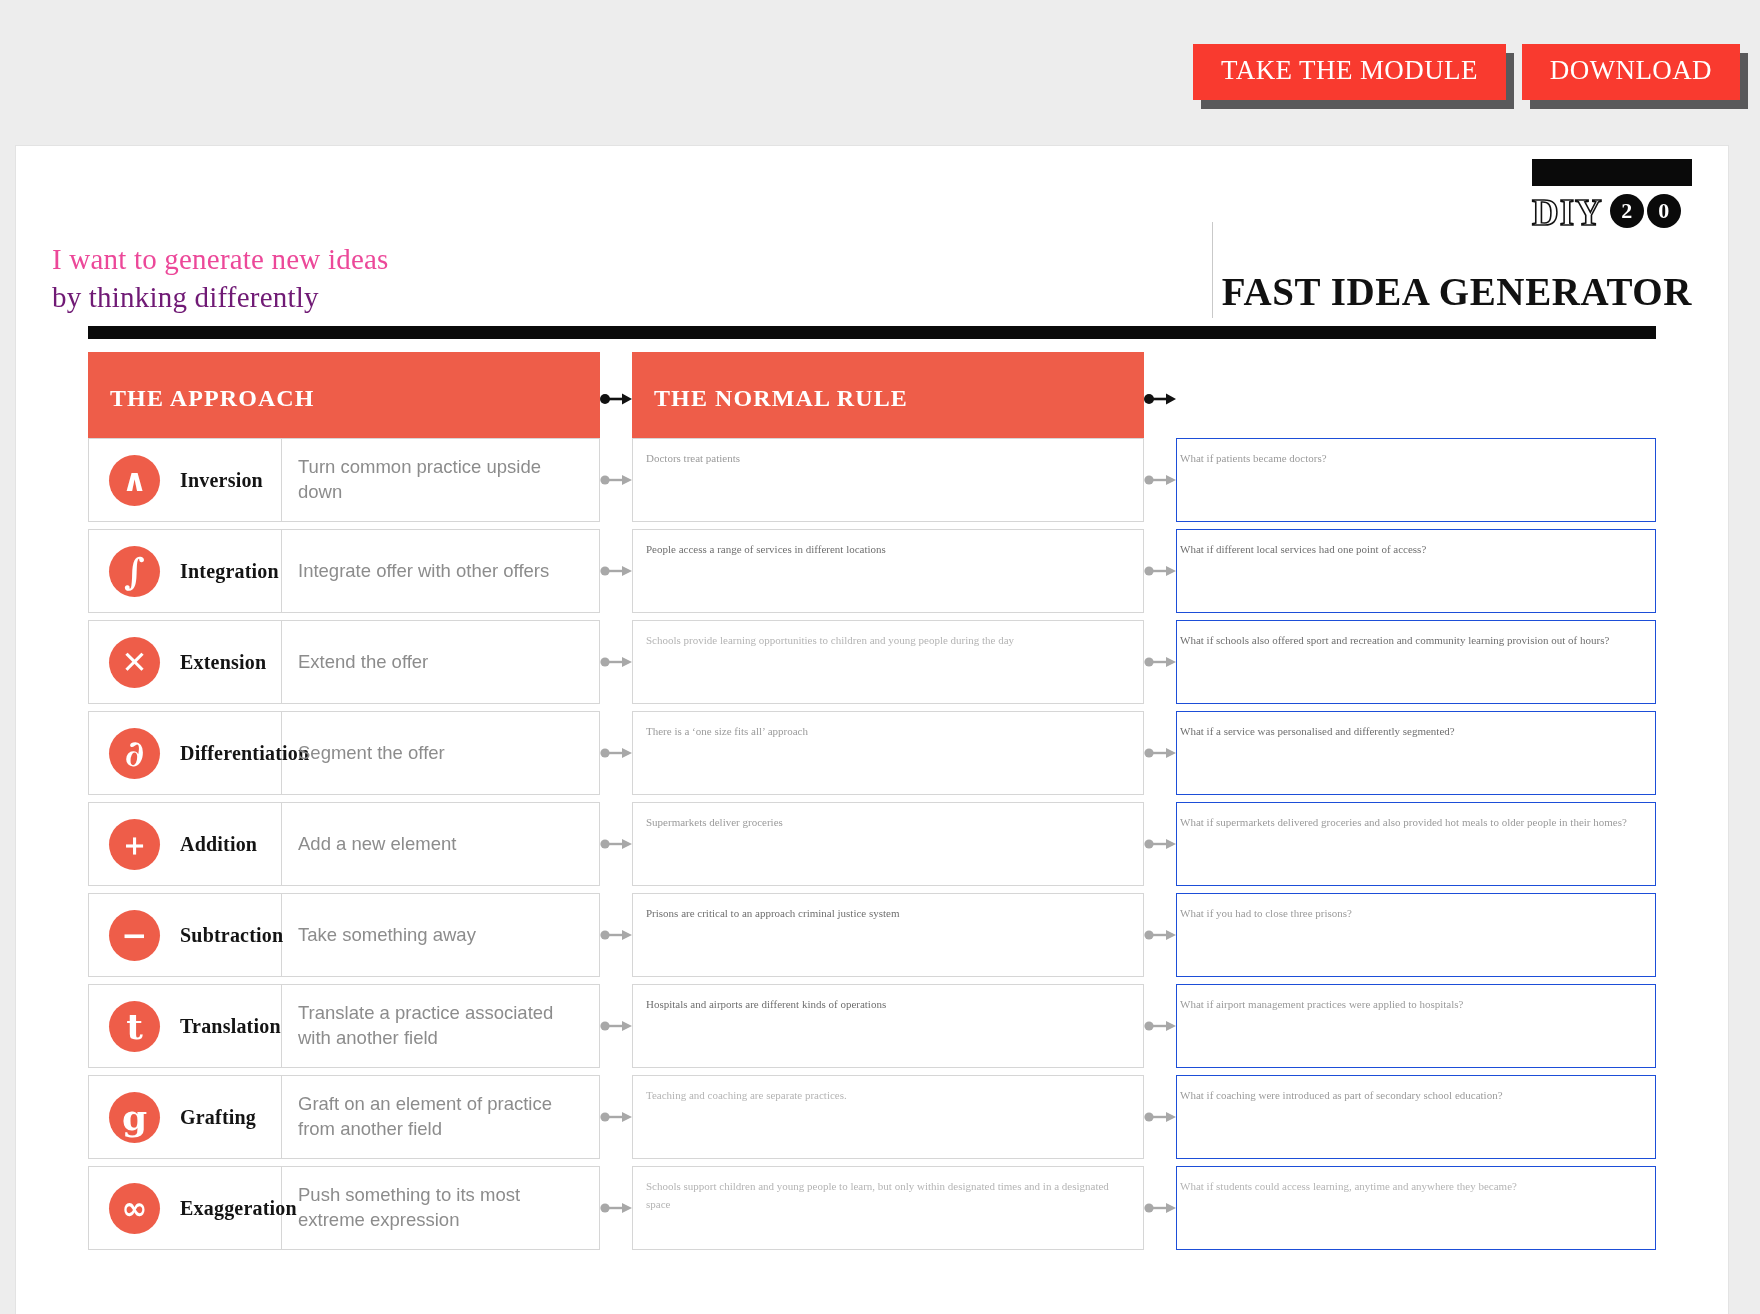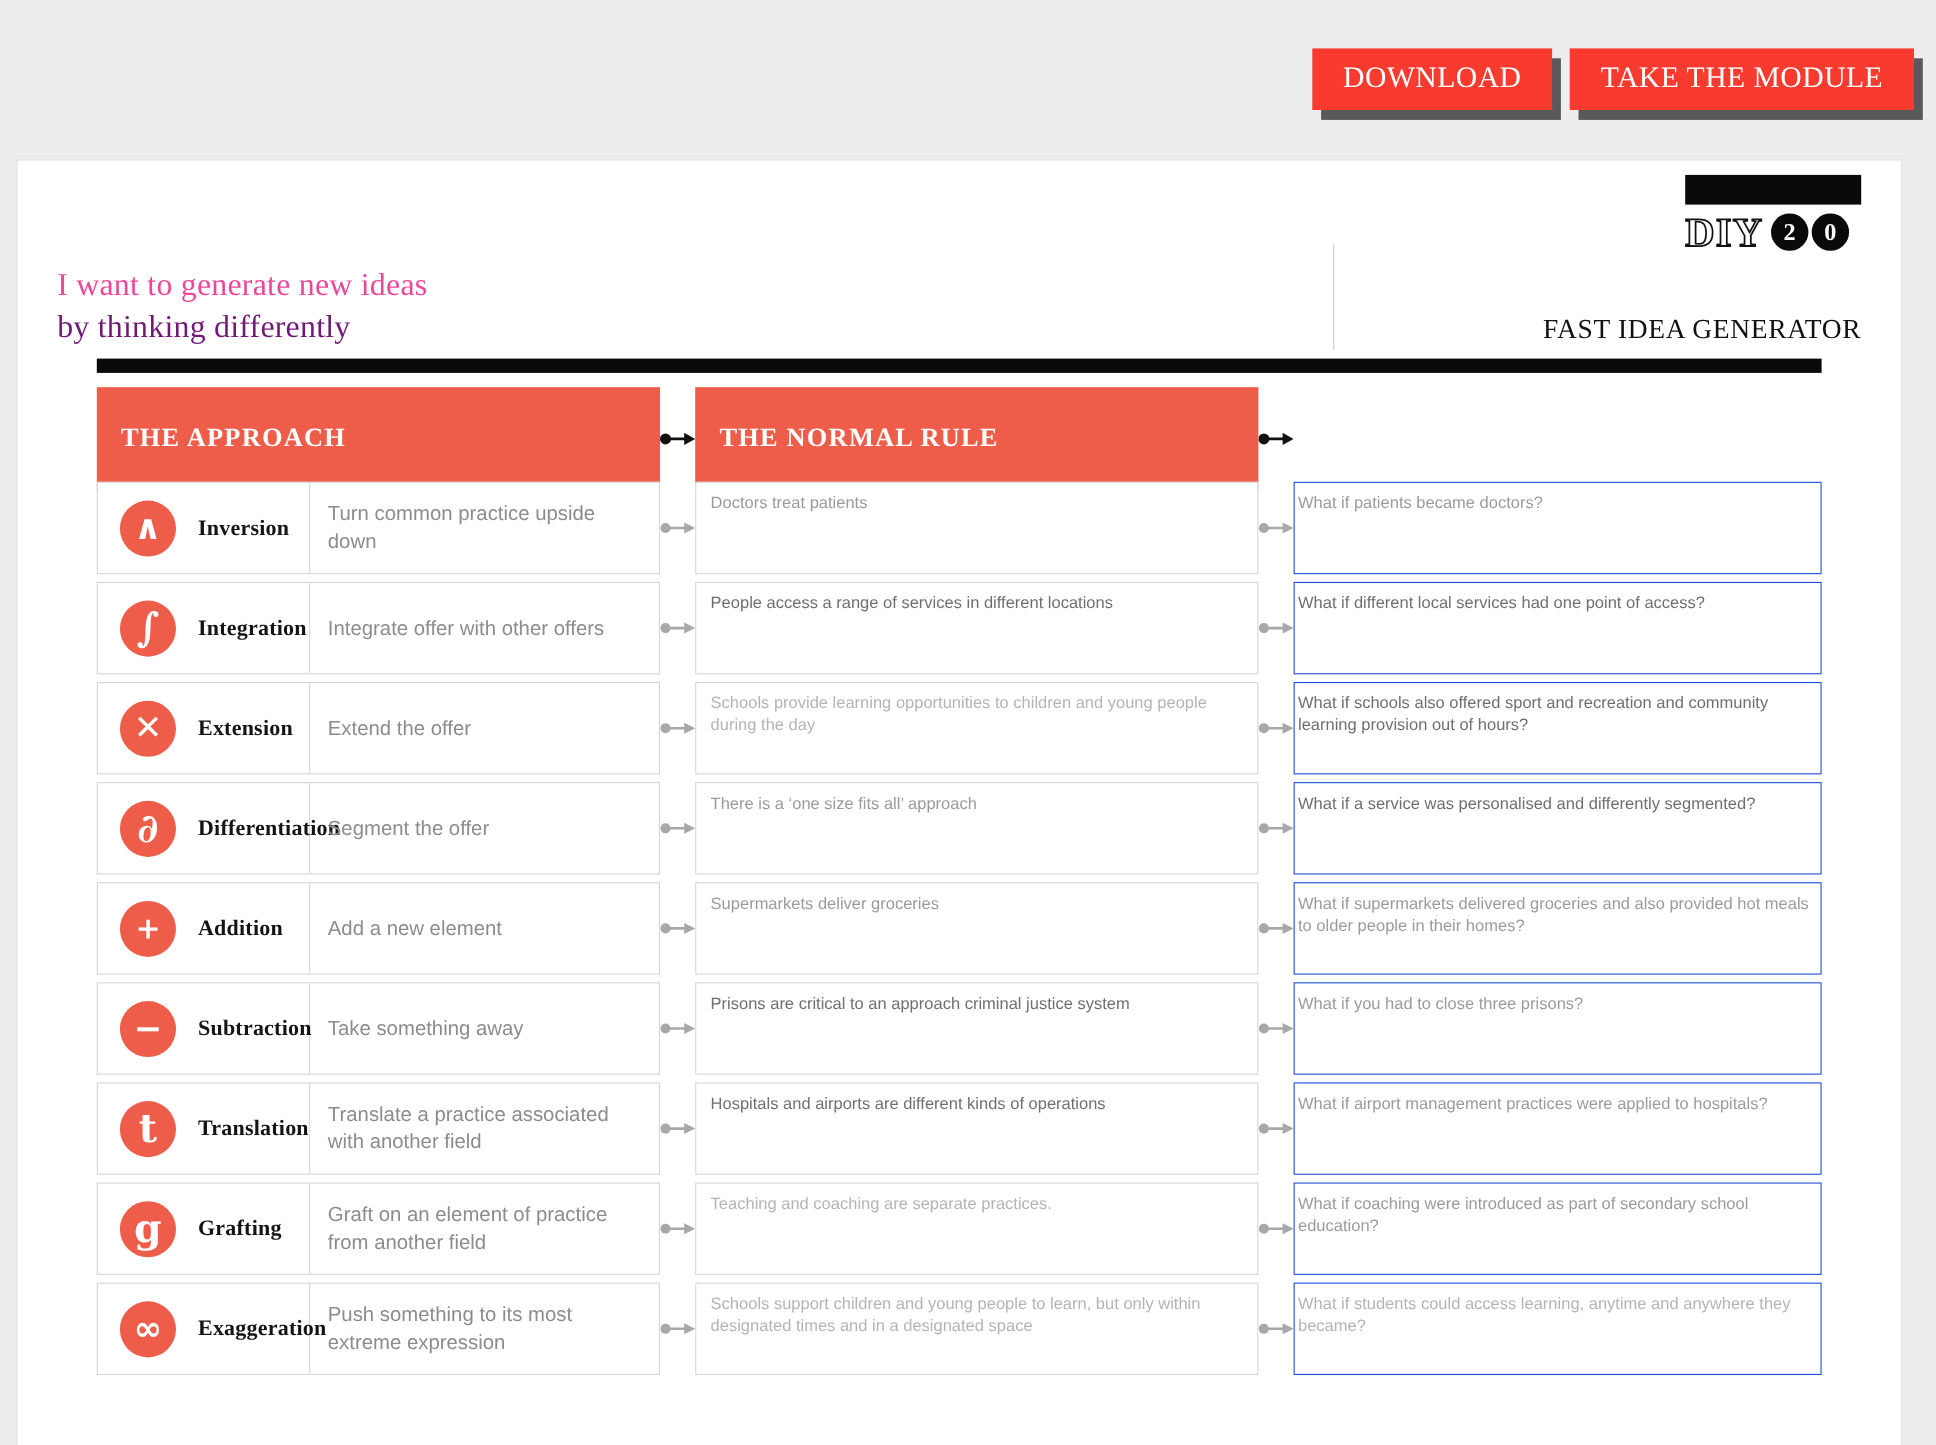--- a/index.html
+++ b/index.html
@@ -124,22 +124,22 @@
     flex: 1;
     border-left: 1px solid #c9c9c9;
     padding-left: 0;
     display: flex;
     align-items: flex-end;
     justify-content: flex-end;
     padding-bottom: 4px;
   }
   .doc-title {
     font-family: "Liberation Serif", serif;
-    font-weight: normal;
-    font-size: 25px;
+    font-weight: bold;
+    font-size: 39px;
     letter-spacing: .6px;
     color: #111;
   }
   .rule-black {
     position: absolute;
     left: 72px; top: 180px;
     width: 1568px;
     height: 13px;
     background: #0a0a0a;
   }
@@ -245,42 +245,42 @@
     background: #fff;
     padding: 9px 13px;
   }
   .cell-bend {
     flex: 1;
     border: 1px solid #1d4ed8;
     background: #fff;
     padding: 9px 3px;
   }
   .small-text {
-    font-family: Liberation Sans, sans-serif;
-    font-size: 15px;
+    font-family: Liberation Serif, serif;
+    font-size: 11px;
     line-height: 1.32;
     color: #b4b4b4;
   }
   .small-text.dark { color: #6f6f6f; }
   .small-text.mid  { color: #9b9b9b; }
 
   .row-connector {
     width: 32px;
     display: flex;
     align-items: center;
     justify-content: center;
   }
 </style>
 </head>
 <body>
 
 <div class="topbar">
   <div class="cta-wrap">
+    <div class="cta">TAKE THE MODULE</div>
     <div class="cta">DOWNLOAD</div>
-    <div class="cta">TAKE THE MODULE</div>
   </div>
 </div>
 
 <div class="sheet">
   <div class="sheet-inner">
 
     <div class="logo">
       <div class="logo-bar"></div>
       <div class="logo-row">
         <span class="logo-diy">DIY</span>

